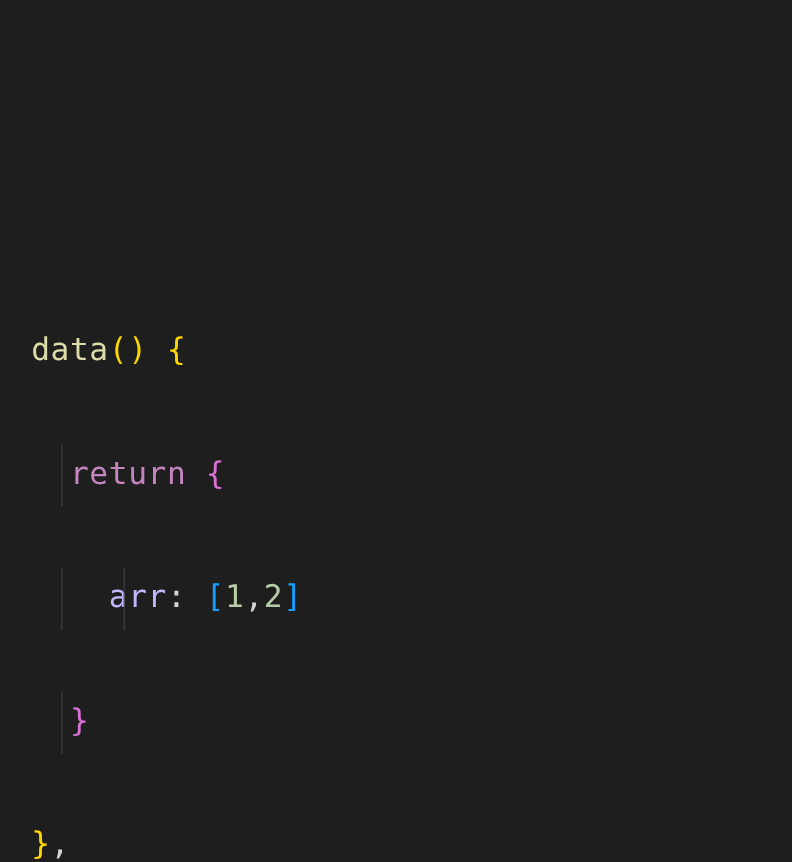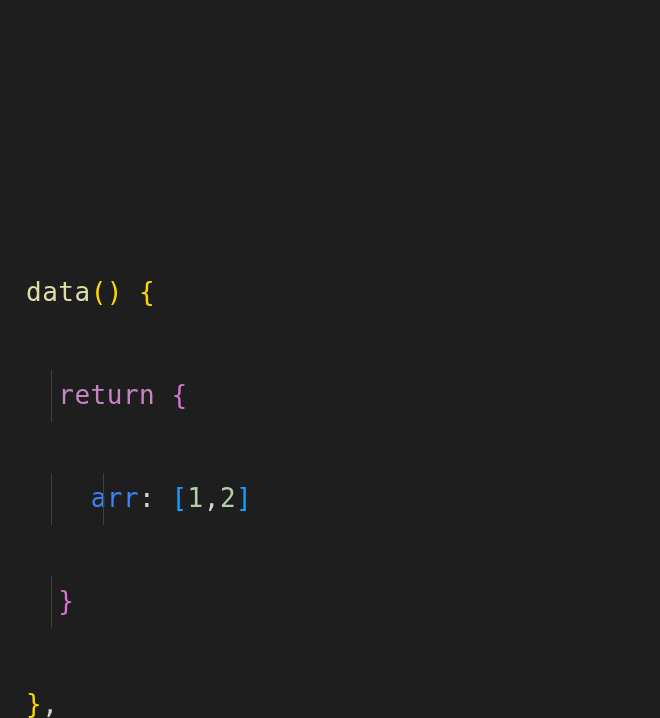--- a/index.html
+++ b/index.html
@@ -32,21 +32,21 @@
     .indent-guide2 {
       position: absolute;
       left: 103px;
       top: 0;
       bottom: 0;
       width: 1px;
       background: #404040;
     }
     .tok-fn { color: #dcdcaa; }
     .tok-kw { color: #c586c0; }
-    .tok-prop { color: #3b82f6; }
+    .tok-prop { color: #c4b5fd; }
     .tok-num { color: #b5cea8; }
     .tok-brace { color: #ffd700; }
     .tok-brace2 { color: #da70d6; }
     .tok-bracket { color: #179fff; }
     .tok-punct { color: #d4d4d4; }
   </style>
 </head>
 <body>
 
 

